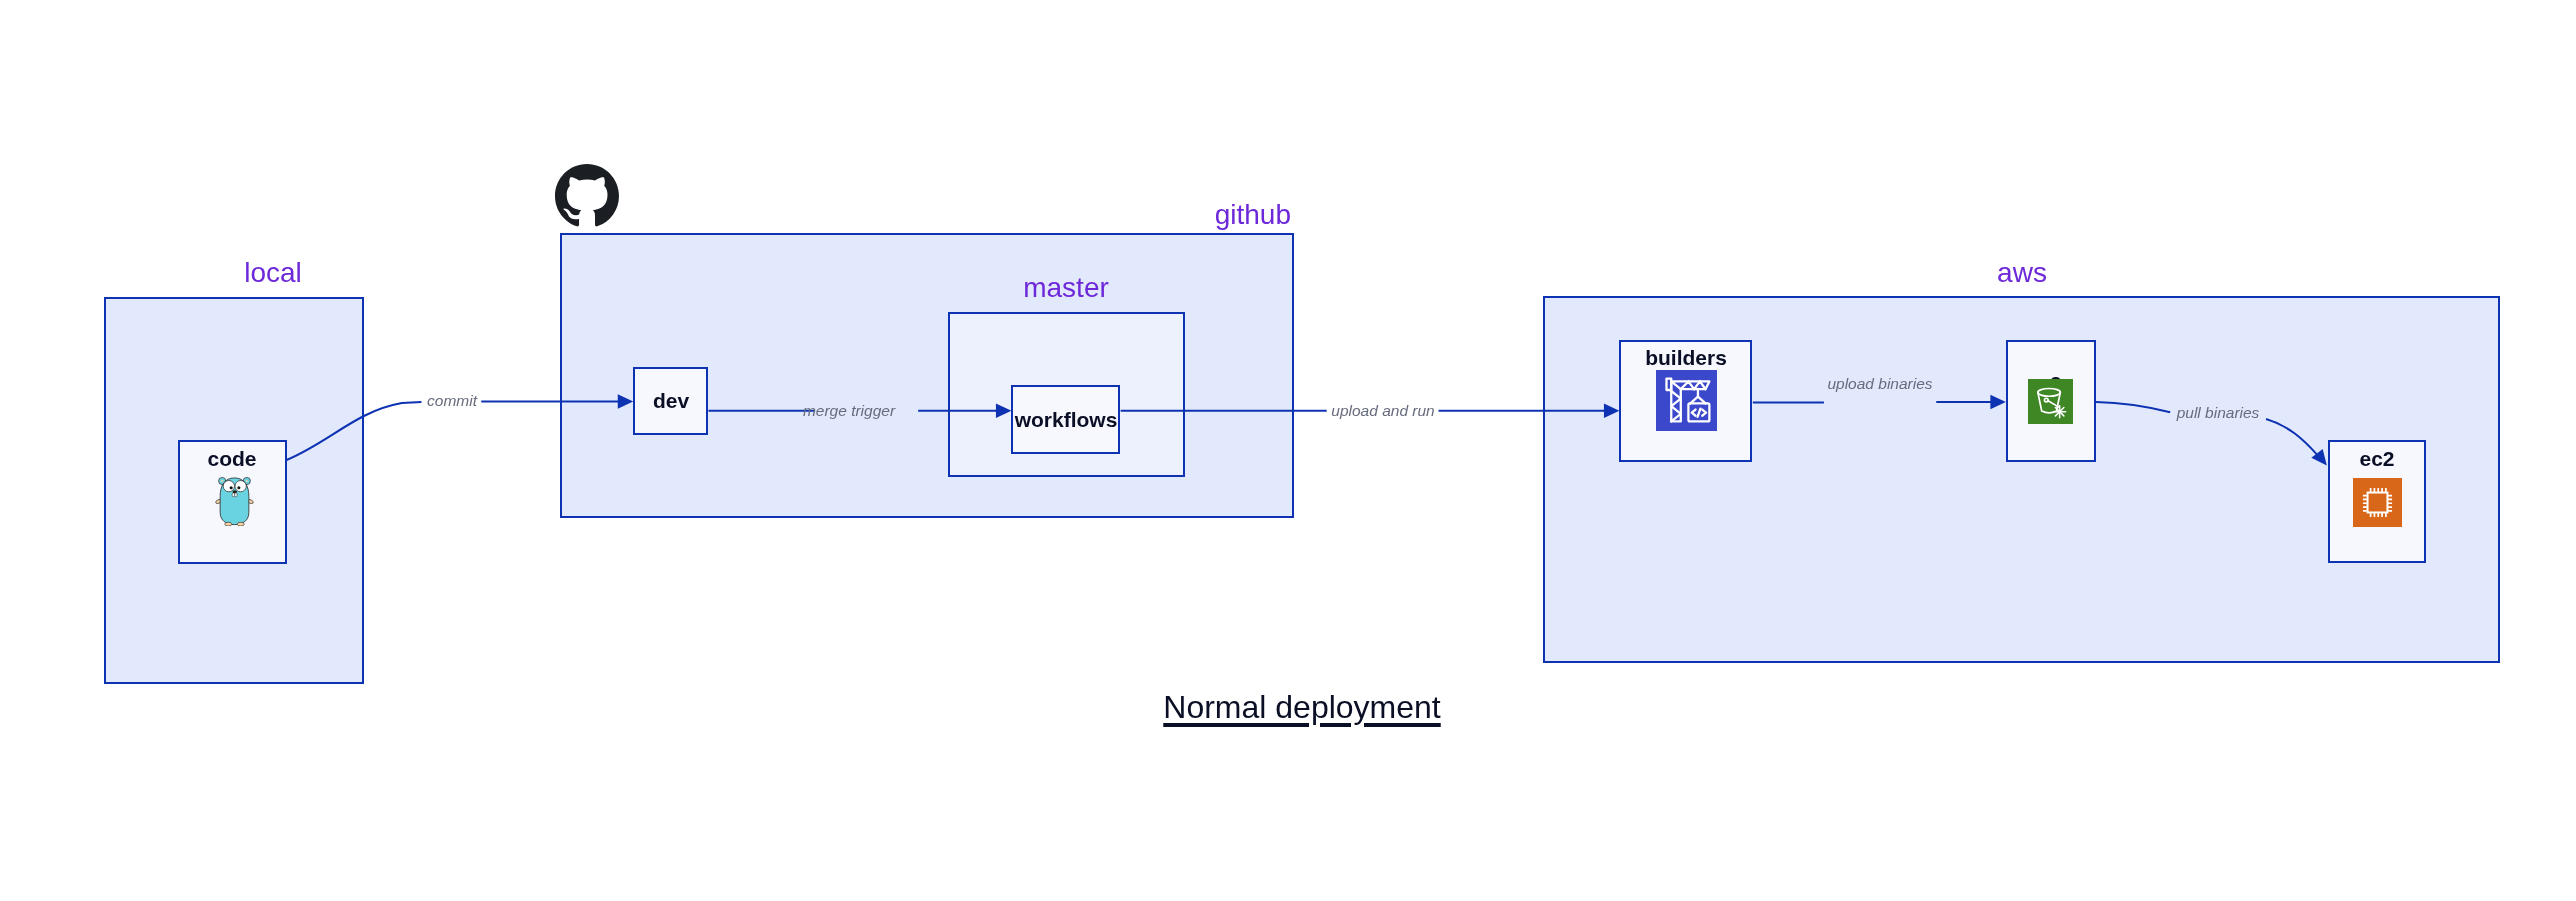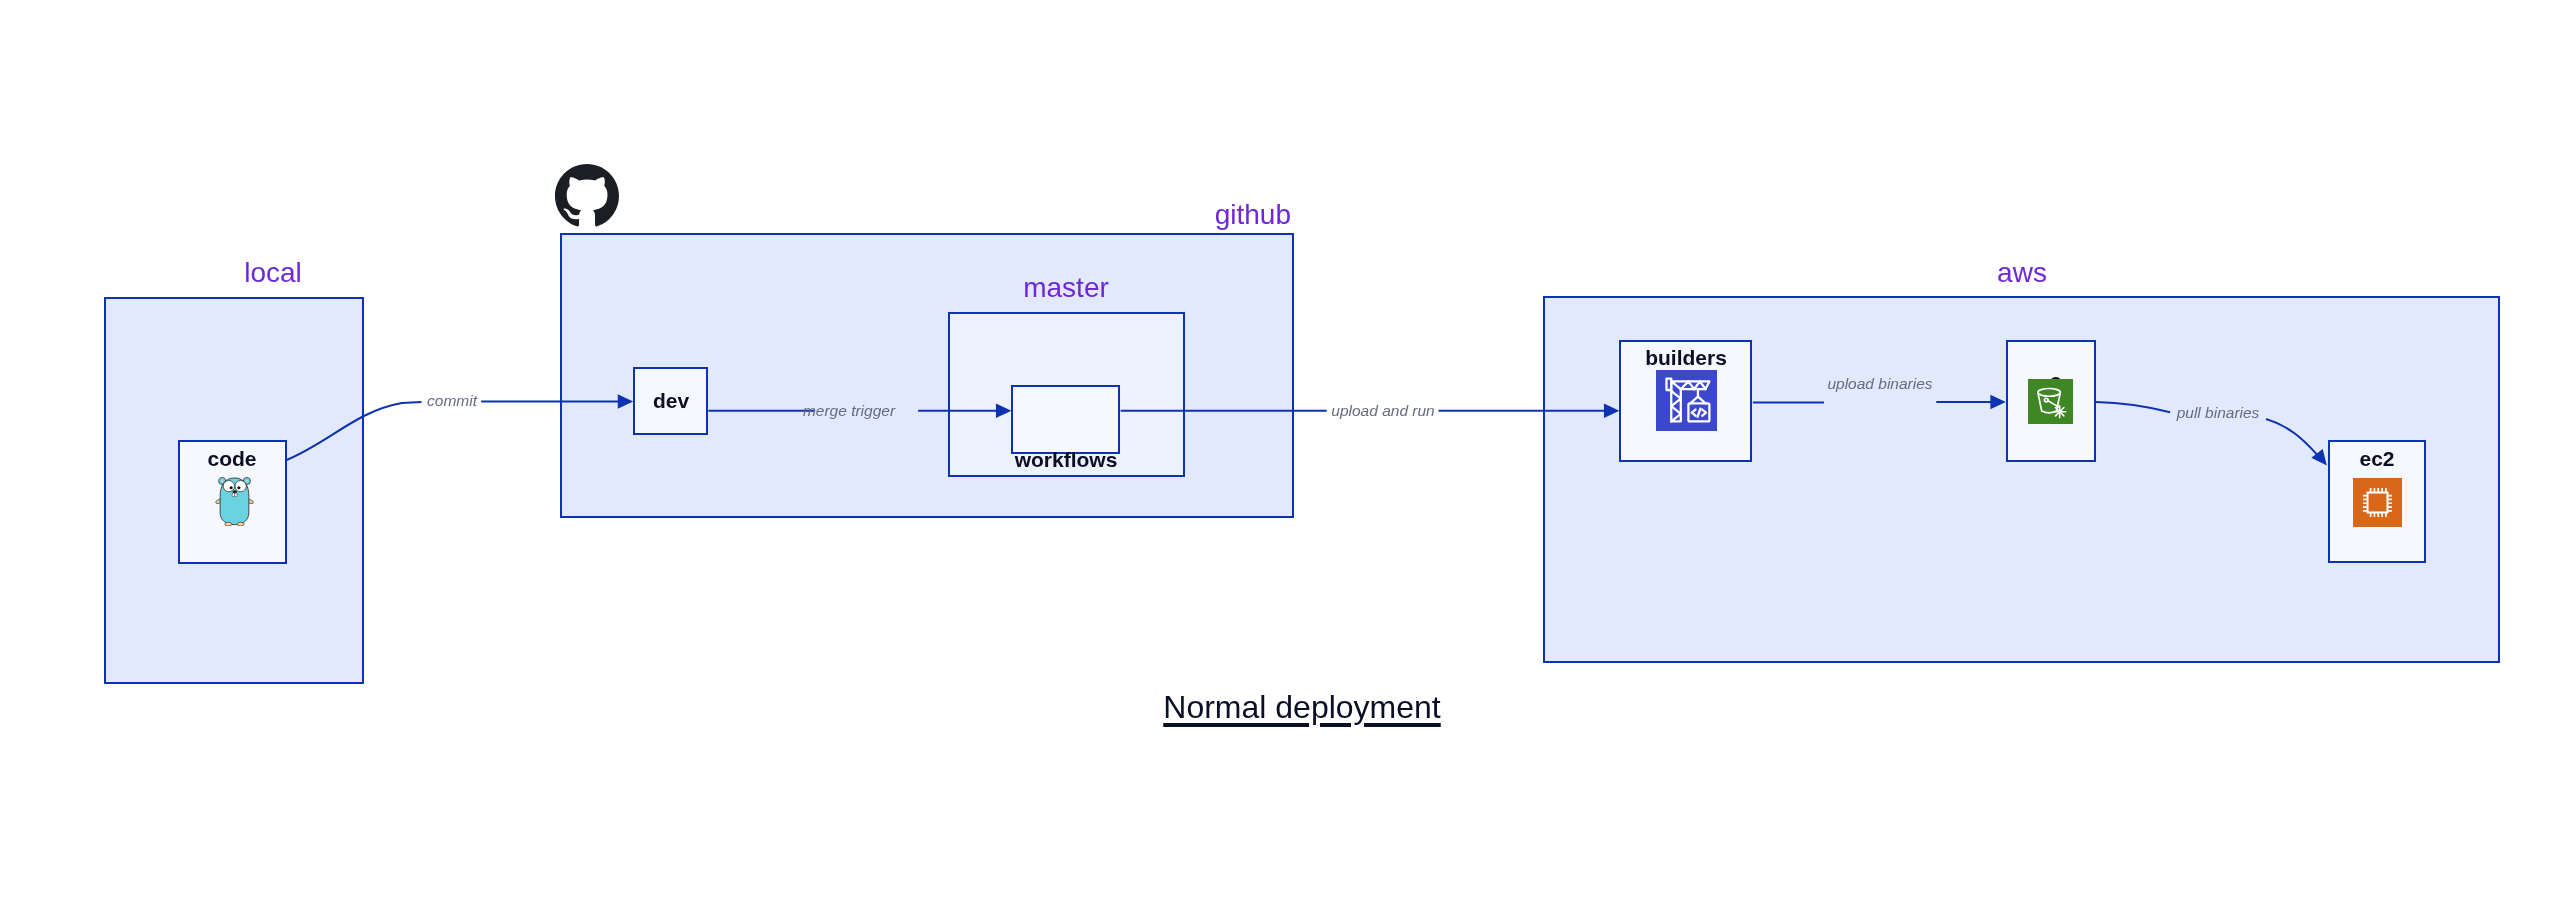--- a/index.html
+++ b/index.html
@@ -77,21 +77,21 @@
       <ellipse cx="38.5" cy="34" rx="4.4" ry="3" fill="#2B1D12"></ellipse>
       <rect x="33.6" y="36.5" width="4.6" height="7" rx="1.6" fill="#ffffff" stroke="#2A2A2A" stroke-width="1"></rect>
       <rect x="38.4" y="36.5" width="4.6" height="7" rx="1.6" fill="#ffffff" stroke="#2A2A2A" stroke-width="1"></rect>
     </svg>
   </div>
 
   <div class="box node" style="left:633px;top:367px;width:75px;height:68px;"></div>
   <div class="node-label" style="left:671px;top:401px;">dev</div>
 
   <div class="box node" style="left:1011px;top:385px;width:109px;height:69px;"></div>
-  <div class="node-label" style="left:1066px;top:420px;margin-top:40px;">workflows</div>
+  <div class="node-label" style="left:1066px;top:420px;">workflows</div>
 
   <div class="box node" style="left:1619px;top:340px;width:133px;height:122px;"></div>
   <div class="node-label" style="left:1686px;top:358px;">builders</div>
   <div class="icon" style="left:1656px;top:370px;width:61px;height:61px;">
     <svg width="61" height="61" viewBox="0 0 64 64">
       <rect x="0" y="0" width="64" height="64" fill="#3B48CC"></rect>
       <g stroke="#ffffff" stroke-width="2.4" fill="none" stroke-linejoin="round" stroke-linecap="square">
         <rect x="11" y="9" width="5" height="12"></rect>
         <path d="M16 12 H56 L52 20 H26 Z"></path>
         <path d="M26 20 L34 12 M34 12 L40 20 M40 20 L46 12 M46 12 L52 20"></path>

